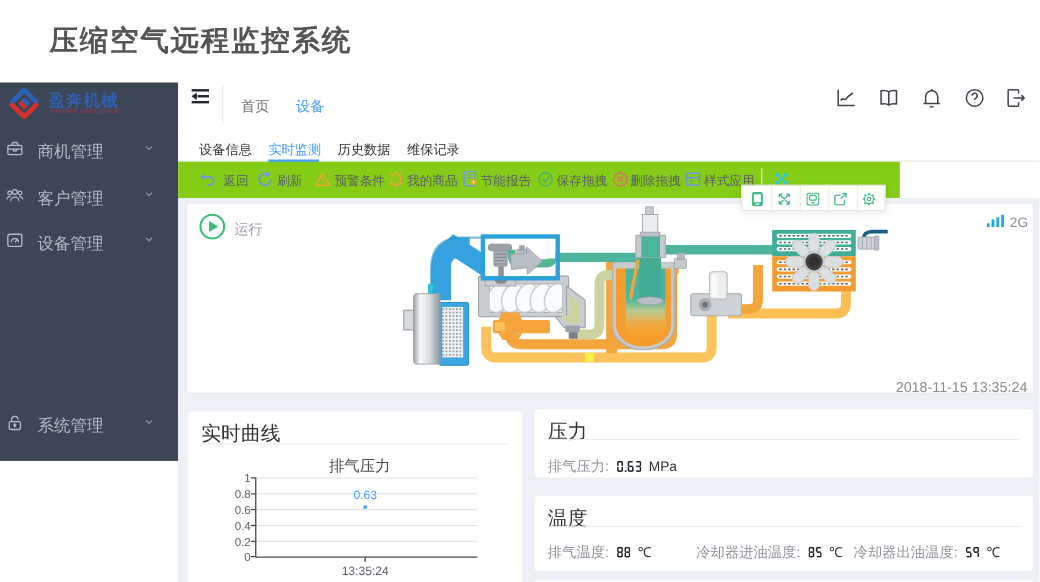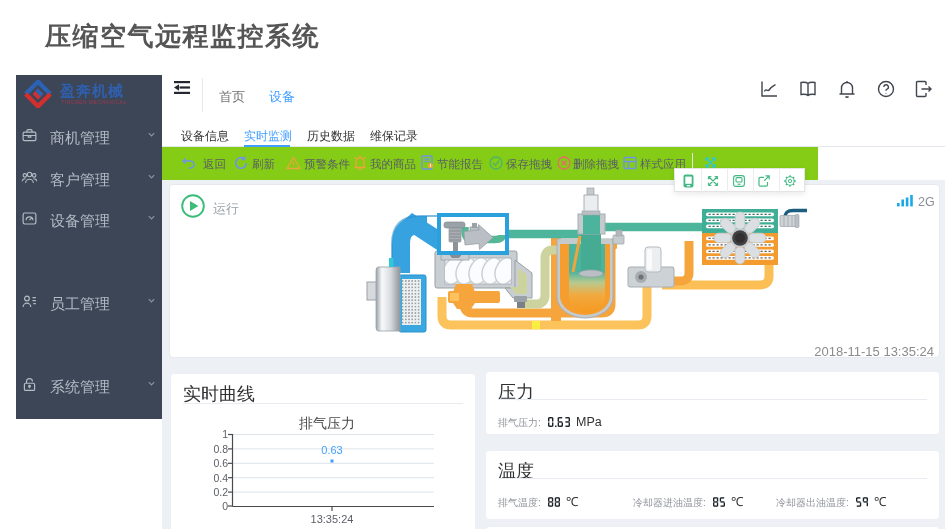--- a/index.html
+++ b/index.html
@@ -1,21 +1,21 @@
 <!DOCTYPE html>
 <html><head><meta charset="utf-8">
 <style>
 *{margin:0;padding:0;box-sizing:border-box}
 html,body{width:945px;height:529px;overflow:hidden;font-family:"Liberation Sans",sans-serif;background:#fff}
 .abs{position:absolute}
 #stage{position:relative;width:945px;height:529px}
 
 #title{left:45px;top:19px;font-size:26px;font-weight:bold;color:#555;letter-spacing:1.5px}
 
-#side{left:16px;top:75px;width:162px;height:344px;background:#3d4656}
+#side{left:0;top:75px;width:162px;height:344px;background:#3d4656}
 .mi{position:absolute;left:0;width:162px;height:41px;color:#b1bac4;font-size:15px}
 .mi .ic{position:absolute;left:5px;top:12px;width:17px;height:17px}
 .mi .tx{position:absolute;left:34px;top:14px}
 .mi .ch{position:absolute;left:131px;top:15px;width:9px;height:9px}
 
 #nav{left:162px;top:72px;width:783px;height:46px;background:#fff}
 .navtx{position:absolute;top:16px;font-size:13px;color:#737373}
 
 #tabs{left:162px;top:118px;width:783px;height:29px;background:#fff;border-bottom:1px solid #e4e7ed}
 .tab{position:absolute;top:10px;font-size:12px;color:#303133}
@@ -27,21 +27,21 @@
 
 #panel{left:169px;top:184px;width:771px;height:174px;background:#fff;border:1px solid #e6e9ee;border-radius:4px}
 
 .card{position:absolute;background:#fff;border-radius:4px;border:1px solid #eceff3}
 #cchart{left:170px;top:373px;width:306px;height:160px}
 #cpress{left:485px;top:371px;width:455px;height:64px}
 #ctemp{left:485px;top:450px;width:455px;height:70px}
 #cthird{left:485px;top:526px;width:455px;height:10px}
 .chead{position:absolute;left:12px;top:8px;font-size:18px;color:#303133}
 .csep{position:absolute;left:12px;right:12px;height:1px;background:#e8ebef}
-.lab{color:#8f9399;font-size:10px}
+.lab{color:#8f9399;font-size:13px}
 .unit{color:#303133;font-size:12.5px}
 .row{position:absolute;left:12px;font-size:12px}
 .seg{display:inline-block;vertical-align:-1px;margin:0 3px 0 4px}
 </style></head>
 <body>
 <div id="stage">
   <div class="abs" id="title">压缩空气远程监控系统</div>
   <div class="abs" id="side">
 
     <svg class="abs" style="left:8px;top:5px" width="28" height="28" viewBox="0 0 29 29">
@@ -75,30 +75,20 @@
         <svg class="ch" viewBox="0 0 10 10" fill="none" stroke="#8b95a1" stroke-width="1.3">
           <path d="M2 3.5 L5 6.5 L8 3.5"></path>
         </svg>
       </div>
     <div class="mi" style="top:123px">
         <svg class="ic" viewBox="0 0 20 20" fill="none" stroke="#b4bdc6" stroke-width="1.4">
           <rect x="2.5" y="3.5" width="15" height="13" rx="2"></rect>
           <path d="M6 12 a4 4 0 0 1 8 0 M10 12 L12.5 9.5"></path>
         </svg>
         <span class="tx">设备管理</span>
-        <svg class="ch" viewBox="0 0 10 10" fill="none" stroke="#8b95a1" stroke-width="1.3">
-          <path d="M2 3.5 L5 6.5 L8 3.5"></path>
-        </svg>
-      </div>
-    <div class="mi" style="top:206px">
-        <svg class="ic" viewBox="0 0 20 20" fill="none" stroke="#b4bdc6" stroke-width="1.4">
-          <circle cx="7" cy="6.5" r="2.8"></circle>
-          <path d="M2.5 16.5 a4.5 4.5 0 0 1 9 0 M13.5 5.5 h4 M13.5 9 h4 M14.5 12.5 h3"></path>
-        </svg>
-        <span class="tx">员工管理</span>
         <svg class="ch" viewBox="0 0 10 10" fill="none" stroke="#8b95a1" stroke-width="1.3">
           <path d="M2 3.5 L5 6.5 L8 3.5"></path>
         </svg>
       </div>
     <div class="mi" style="top:289px">
         <svg class="ic" viewBox="0 0 20 20" fill="none" stroke="#b4bdc6" stroke-width="1.4">
           <rect x="4" y="8.5" width="12" height="8.5" rx="1.5"></rect>
           <path d="M6.5 8.5 V6.5 a3.5 3.5 0 0 1 7 0 M10 12 v2.5"></path>
           <circle cx="10" cy="12" r="1"></circle>
         </svg>

